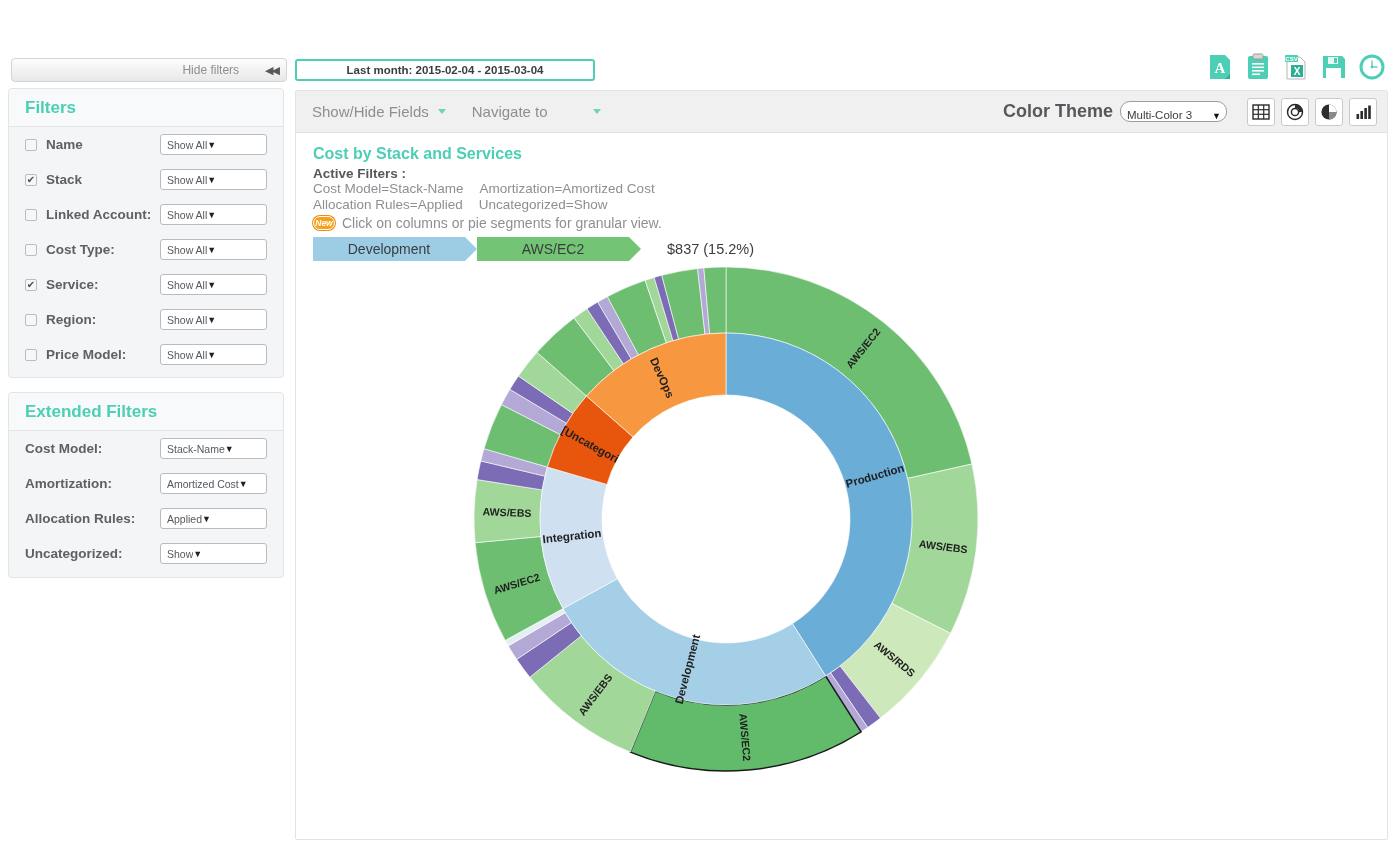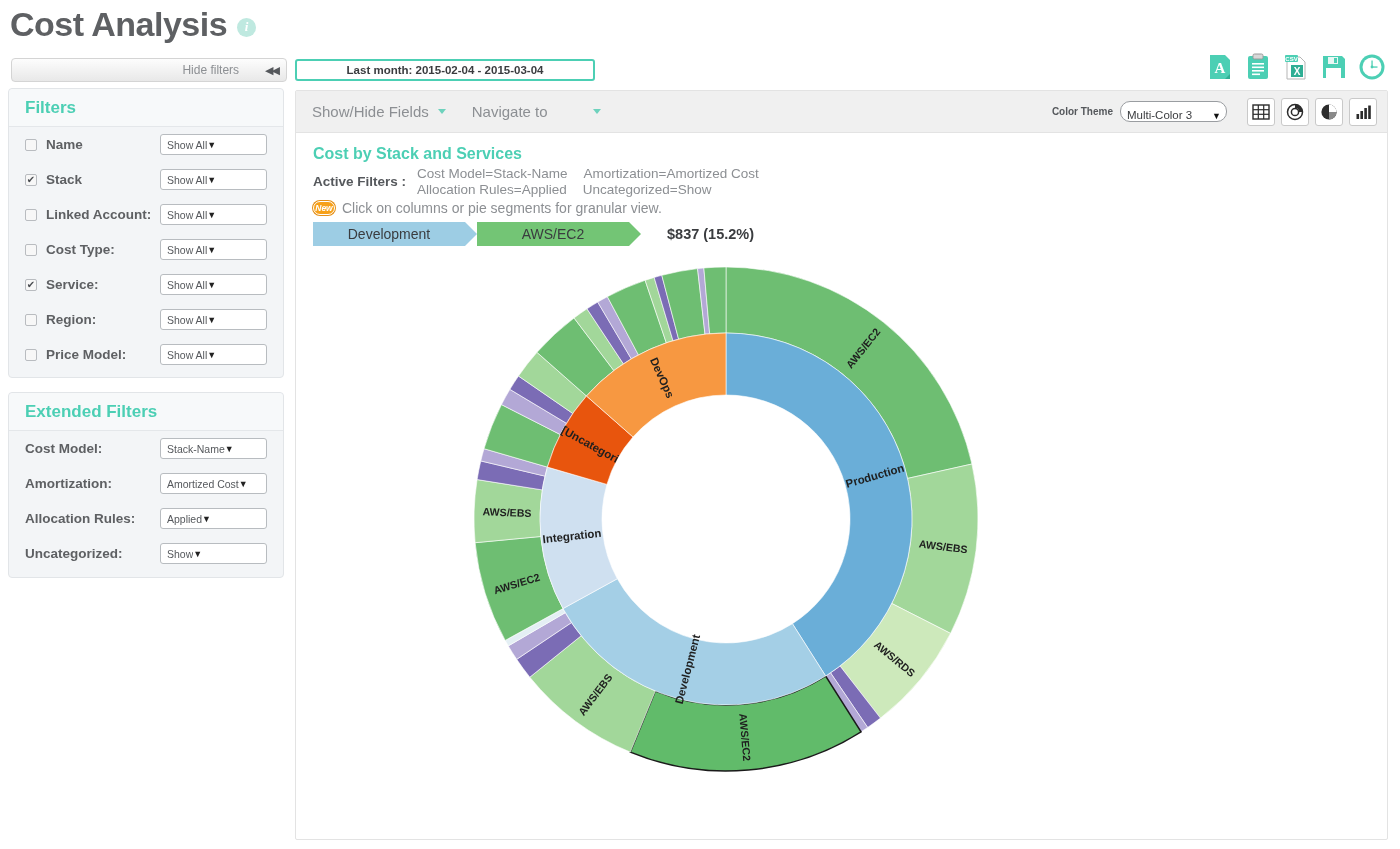--- a/index.html
+++ b/index.html
@@ -131,21 +131,21 @@
     font-size: 15px; color: #8c8f93; cursor: pointer;
     margin-right: 26px;
   }
   .tb-menu .caret {
     width: 0; height: 0; border-left: 4px solid transparent;
     border-right: 4px solid transparent; border-top: 5px solid #6ed2bd;
   }
   .tb-menu.wide .caret { margin-left: 36px; }
   #tb-spacer { flex: 1; }
   #color-theme-label {
-    font-size: 10px; font-weight: bold; color: #55585c; margin-right: 7px;
+    font-size: 18px; font-weight: bold; color: #55585c; margin-right: 7px;
   }
   #color-theme-sel {
     width: 107px; height: 21px;
     background: #ffffff; border: 1px solid #9a9da1; border-radius: 10px;
     display: flex; align-items: flex-end; justify-content: space-between;
     padding: 0 5px 0 6px; cursor: pointer; margin-right: 14px;
   }
   #color-theme-sel .sv { font-size: 11.5px; color: #3a3c3f; }
   #color-theme-sel .ar { font-size: 9px; color: #111; }
   .viz-btn {
@@ -154,21 +154,21 @@
     display: flex; align-items: center; justify-content: center;
     cursor: pointer;
   }
 
   
   #chart-head { padding: 12px 0 0 17px; }
   #chart-title {
     font-size: 16px; font-weight: bold; color: #4ccfb4; margin-bottom: 3px;
   }
   #active-filters {
-    display: flex; align-items: center; font-size: 13.5px; color: #8c8f93;
+    display: flex; align-items: flex-start; font-size: 13.5px; color: #8c8f93; flex-direction: column;
   }
   #active-filters .af-key {
     font-weight: bold; color: #55585c; margin-right: 11px; white-space: nowrap;
   }
   .af-line { display: flex; gap: 16px; line-height: 1.18; }
   #hint-row {
     display: flex; align-items: center; gap: 7px;
     margin-top: 2px; font-size: 14px; color: #8c8f93;
   }
   .new-badge {
@@ -193,45 +193,41 @@
     width: 0; height: 0;
     border-top: 12px solid transparent;
     border-bottom: 12px solid transparent;
     z-index: 2;
   }
   .crumb.c0 { background: #9dcde4; width: 152px; }
   .crumb.c0 .tip { border-left: 12px solid #9dcde4; }
   .crumb.c1 { background: #73c575; width: 152px; margin-left: 12px; }
   .crumb.c1 .tip { border-left: 12px solid #73c575; }
   #crumb-value {
-    font-size: 14.5px; color: #3a3c3f; margin-left: 38px; font-weight: bold;
+    font-size: 14.5px; color: #3a3c3f; margin-left: 38px;
   }
 
   
   #donut-wrap {
     position: absolute; left: 0; top: 148px;
     width: 1091px; height: 600px;
   }
   #donut { position: absolute; left: 150px; top: 0; }
   .seg-label {
     font-size: 10.6px; fill: #1f1f1f;
     font-family: "Liberation Sans", sans-serif;
     font-weight: bold;
   }
   .seg-label-inner { font-size: 11.4px; }
 </style>
 </head>
 <body>
 
 <div id="page">
 
-  <div id="title-row">
-    <div id="page-title">Cost Analysis</div>
-    <span class="info-badge">i</span>
-  </div>
 
   <div id="hide-filters">
     <span class="label">Hide filters</span>
     <span class="chev">◀◀</span>
   </div>
 
   <div class="panel" id="filters-panel">
     <div class="panel-head">Filters</div>
     <div id="filter-rows">
         <div class="frow">

